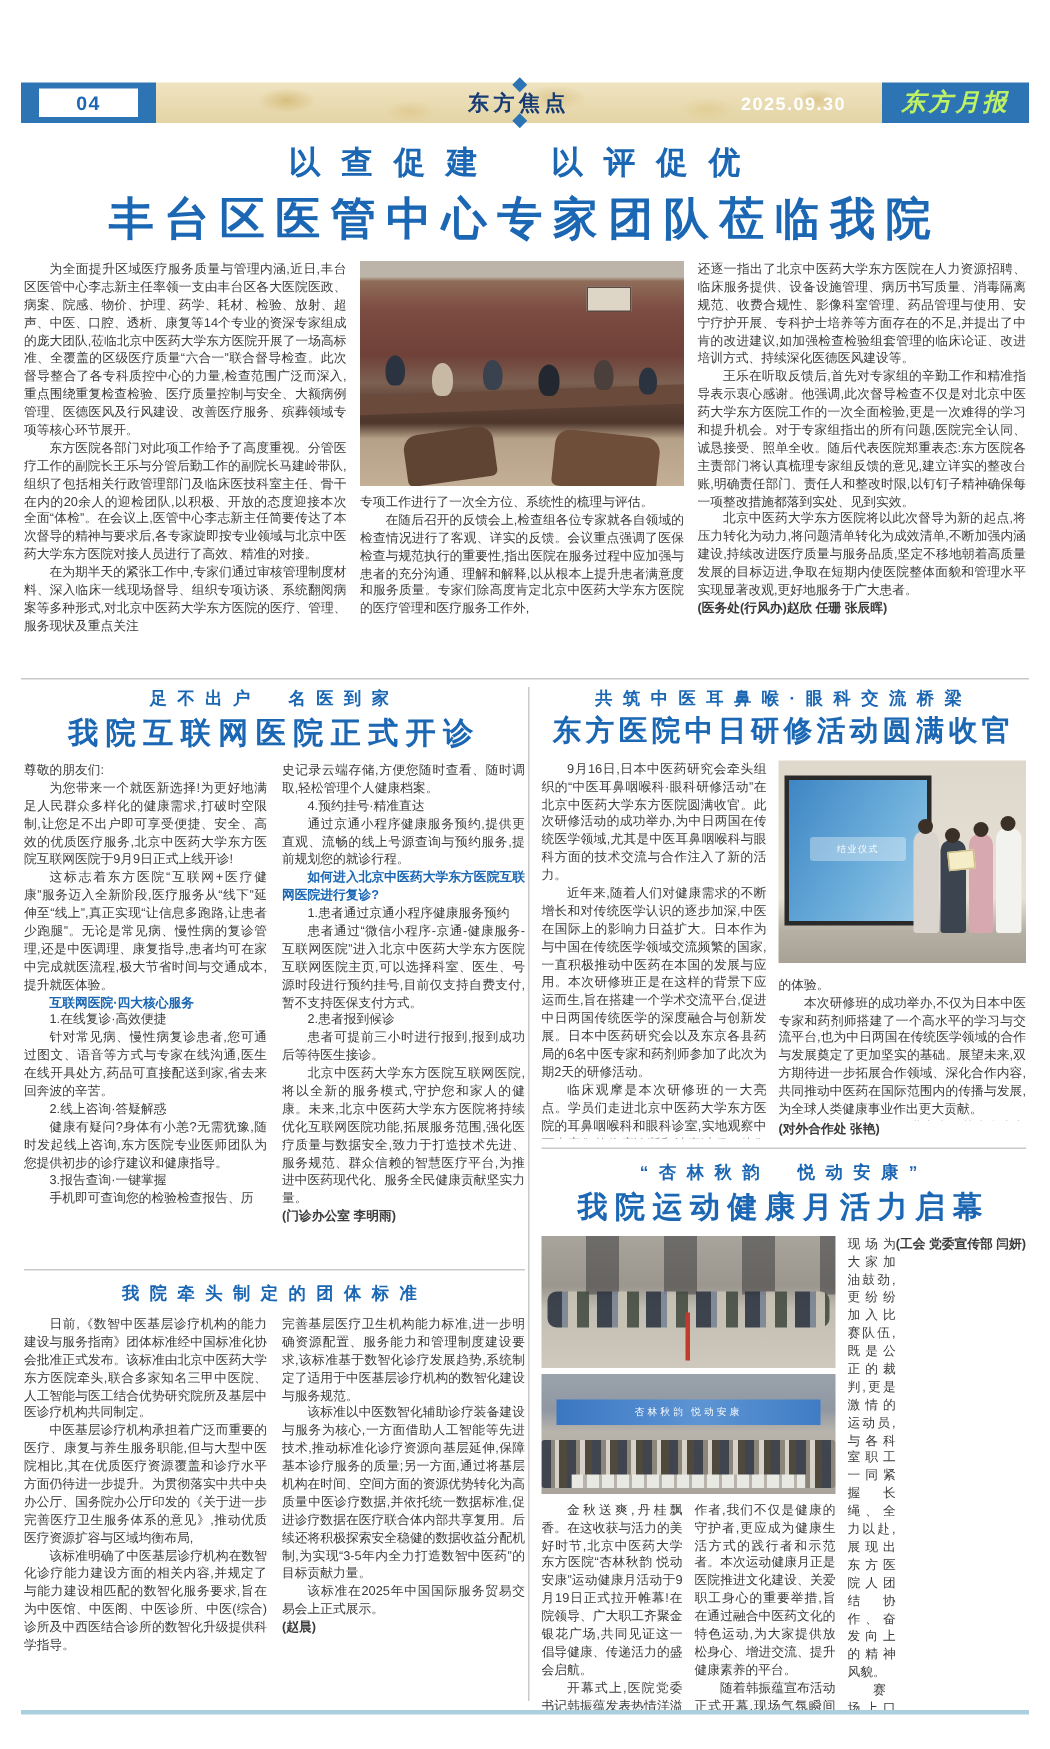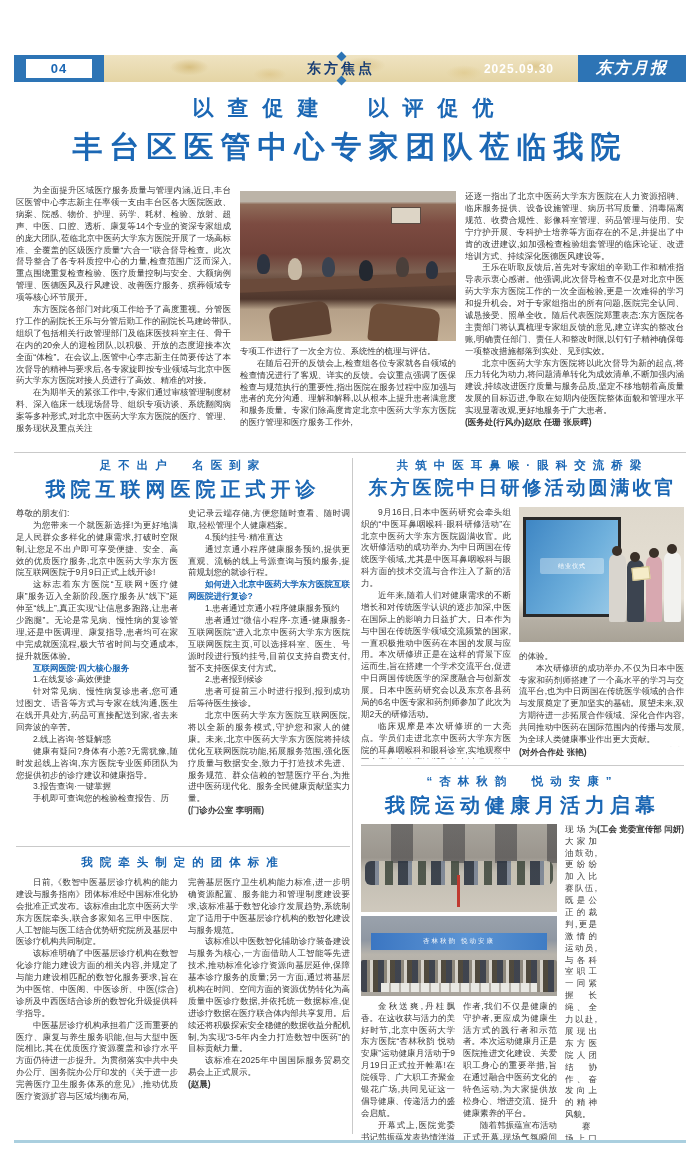--- a/index.html
+++ b/index.html
@@ -17,37 +17,37 @@
     radial-gradient(30px 12px at 55% 38%, rgba(214,190,128,.65), transparent 70%),
     radial-gradient(26px 11px at 76% 66%, rgba(224,202,142,.75), transparent 70%),
     radial-gradient(22px 10px at 91% 42%, rgba(214,188,124,.65), transparent 70%),
     linear-gradient(180deg,#efe3c1,#e4d4a4);}
   .dia{position:absolute;left:50%;width:7px;height:7px;margin-left:-3px;background:#2d74b5;transform:rotate(45deg);}
   .dia-t{top:-2px;} .dia-b{bottom:-2px;}
   .section-name{position:absolute;left:0;right:0;top:0;bottom:0;display:flex;align-items:center;justify-content:center;
     color:#173c74;font-weight:bold;font-size:14px;letter-spacing:3px;}
   .date{position:absolute;right:24px;top:0;bottom:0;display:flex;align-items:center;
     color:#ffffff;font-weight:bold;font-size:12px;letter-spacing:1px;}
-  .masthead{width:108px;background:#2d74b5;color:#ffffff;display:flex;align-items:center;justify-content:center;flex:none;
+  .masthead{width:98px;background:#2d74b5;color:#bef264;display:flex;align-items:center;justify-content:center;flex:none;
     font-family:"DejaVu Serif","Liberation Serif",serif;font-style:italic;font-weight:bold;font-size:16px;letter-spacing:2px;}
 
   
   .headline{position:absolute;top:94px;left:0;width:700px;text-align:center;color:#1b67b4;}
   .kicker-main{font-size:21px;font-weight:bold;letter-spacing:14px;margin-bottom:8px;}
   .title-main{font-size:30px;font-weight:bold;letter-spacing:7px;line-height:1.15;}
 
   
   .btxt p{margin:0;font-size:8.5px;line-height:1.4;text-align:justify;text-indent:2em;}
   .btxt p.noindent{text-indent:0;}
   .btxt p.subhead{color:#1b67b4;font-weight:bold;}
   .byline{margin:2px 0 0;font-size:8.5px;font-weight:bold;text-align:right;text-indent:0 !important;}
   .col{overflow:hidden;}
 
   
-  .article1{position:absolute;top:174px;left:16px;width:668px;height:272px;display:flex;gap:9px;align-items:center;}
+  .article1{position:absolute;top:174px;left:16px;width:668px;height:272px;display:flex;gap:9px;}
   .article1 .c1{width:215px;} .article1 .c2{width:216px;} .article1 .c3{width:219px;}
 
   
   .zone-left{position:absolute;top:458px;left:16px;width:334px;height:676px;}
   .zone-right{position:absolute;top:458px;left:361px;width:323px;height:676px;}
   .vdivider{position:absolute;top:458px;left:352px;width:1px;height:676px;background:#c9c9c9;}
   .hr-full{position:absolute;top:452px;left:14px;right:14px;height:1px;background:#c9c9c9;}
   .hr-inner{height:1px;background:#c9c9c9;border:none;margin:6px 0 8px;}
   .bottom-line{position:absolute;top:1140px;left:14px;right:14px;height:3px;background:#aacfdf;}
 
@@ -199,22 +199,22 @@
 
     <hr class="hr-inner">
 
     <div>
       <div class="sub-head">
         <div class="sub-kicker">我院牵头制定的团体标准</div>
       </div>
       <div class="twocol btxt" style="height:238px;">
         <div class="col">
           <p>日前,《数智中医基层诊疗机构的能力建设与服务指南》团体标准经中国标准化协会批准正式发布。该标准由北京中医药大学东方医院牵头,联合多家知名三甲中医院、人工智能与医工结合优势研究院所及基层中医诊疗机构共同制定。</p>
+          <p>中医基层诊疗机构承担着广泛而重要的医疗、康复与养生服务职能,但与大型中医院相比,其在优质医疗资源覆盖和诊疗水平方面仍待进一步提升。为贯彻落实中共中央办公厅、国务院办公厅印发的《关于进一步完善医疗卫生服务体系的意见》,推动优质医疗资源扩容与区域均衡布局,</p>
           <p>该标准明确了中医基层诊疗机构在数智化诊疗能力建设方面的相关内容,并规定了与能力建设相匹配的数智化服务要求,旨在为中医馆、中医阁、中医诊所、中医(综合)诊所及中西医结合诊所的数智化升级提供科学指导。</p>
-          <p>中医基层诊疗机构承担着广泛而重要的医疗、康复与养生服务职能,但与大型中医院相比,其在优质医疗资源覆盖和诊疗水平方面仍待进一步提升。为贯彻落实中共中央办公厅、国务院办公厅印发的《关于进一步完善医疗卫生服务体系的意见》,推动优质医疗资源扩容与区域均衡布局,</p>
         </div>
         <div class="col">
           <p class="noindent">完善基层医疗卫生机构能力标准,进一步明确资源配置、服务能力和管理制度建设要求,该标准基于数智化诊疗发展趋势,系统制定了适用于中医基层诊疗机构的数智化建设与服务规范。</p>
           <p>该标准以中医数智化辅助诊疗装备建设与服务为核心,一方面借助人工智能等先进技术,推动标准化诊疗资源向基层延伸,保障基本诊疗服务的质量;另一方面,通过将基层机构在时间、空间方面的资源优势转化为高质量中医诊疗数据,并依托统一数据标准,促进诊疗数据在医疗联合体内部共享复用。后续还将积极探索安全稳健的数据收益分配机制,为实现“3-5年内全力打造数智中医药”的目标贡献力量。</p>
           <p>该标准在2025年中国国际服务贸易交易会上正式展示。</p>
           <p class="byline">(赵晨)</p>
         </div>
       </div>
     </div>
   </div>

